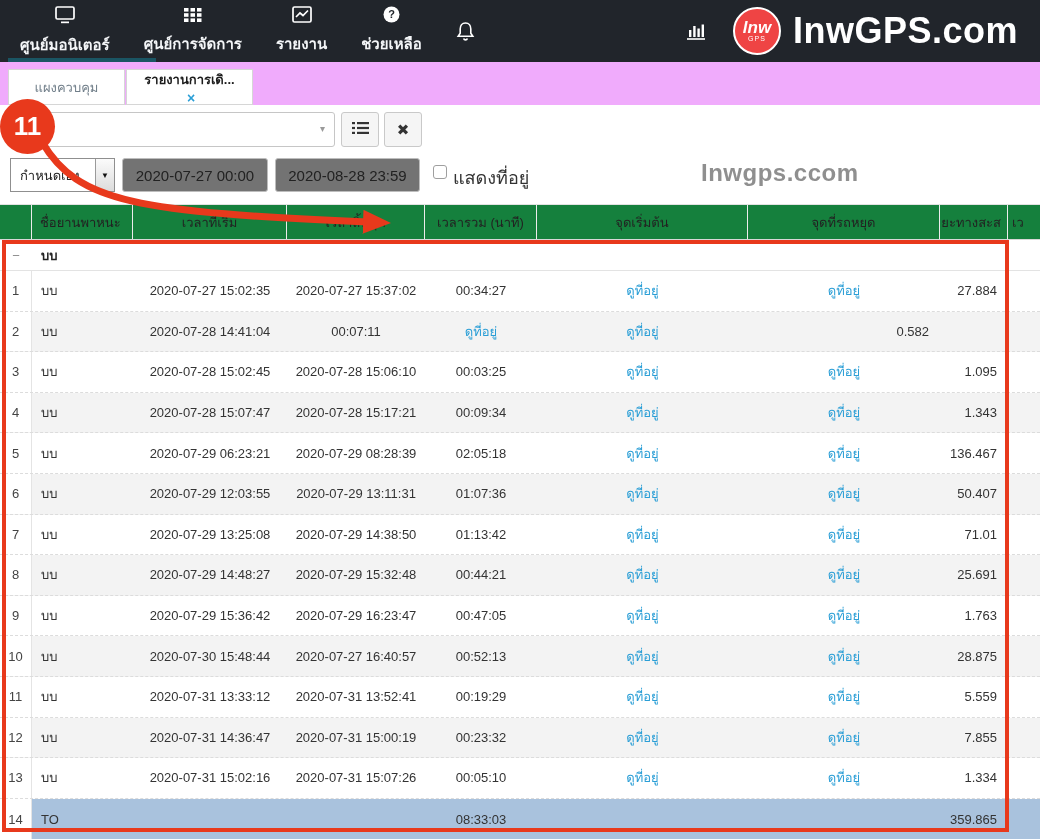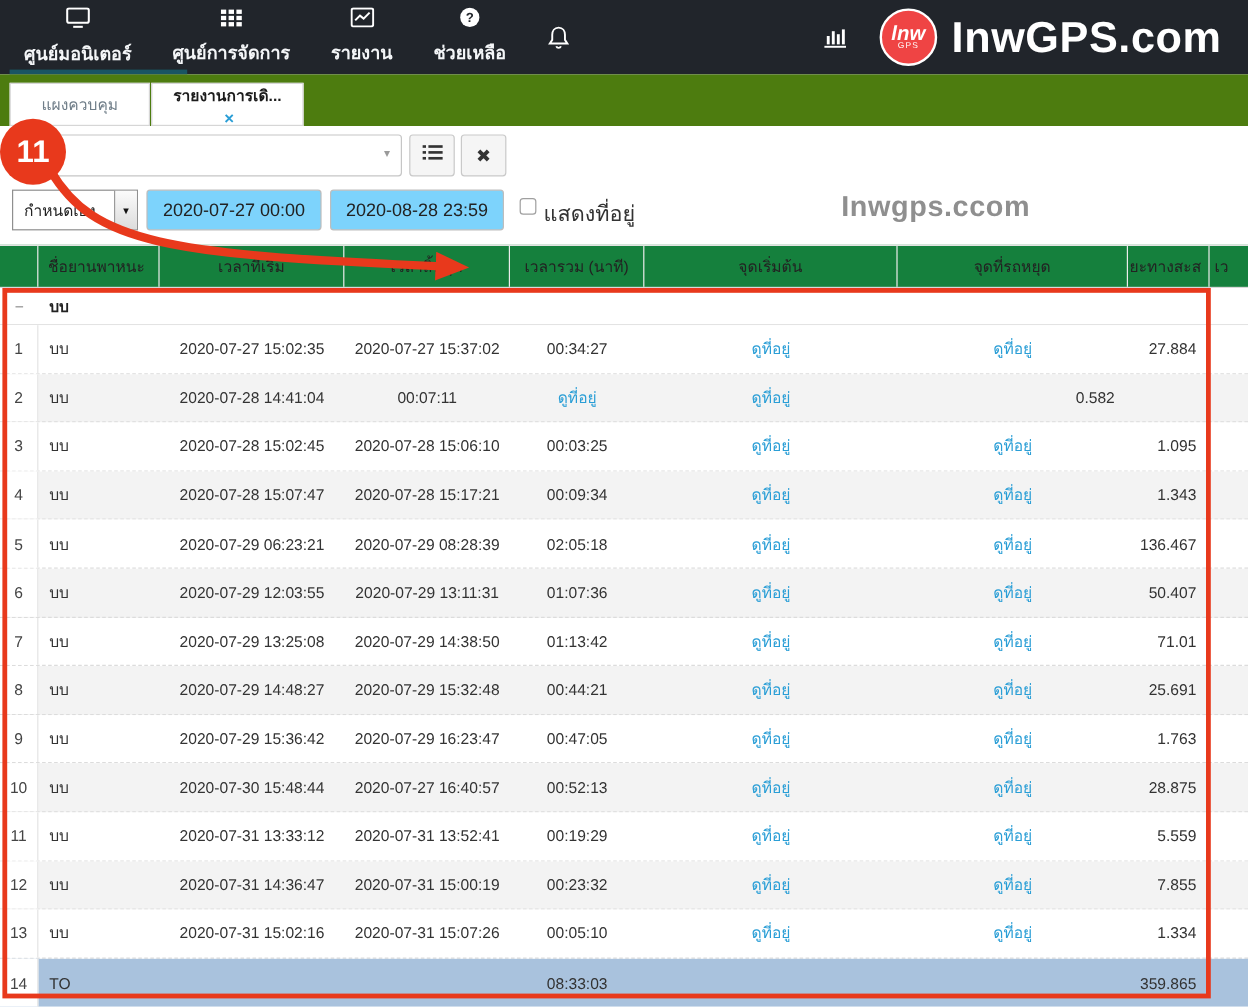--- a/index.html
+++ b/index.html
@@ -17,21 +17,21 @@
   .nav-underline { position:absolute; left:8px; bottom:0; width:148px; height:4px; background:#1a5563; }
   .logo-circle { width:48px; height:48px; border-radius:50%; background:#ef4444;
     border:2.5px solid #fff; display:flex; flex-direction:column; align-items:center;
     justify-content:center; margin-right:12px; flex:0 0 auto; }
   .logo-line1 { font-style:italic; font-weight:700; font-size:17px; line-height:15px; color:#fff; }
   .logo-line2 { font-size:7px; letter-spacing:1px; color:#fff; }
   .brand { font-size:36px; font-weight:800; color:#fff; letter-spacing:0.5px; white-space:nowrap; }
   .nav-right { margin-left:auto; display:flex; align-items:center; }
 
   
-  .tabbar { position:absolute; top:62px; left:0; width:1040px; height:43px; background:#4d7c0f; }
+  .tabbar { position:absolute; top:62px; left:0; width:1040px; height:43px; background:#f0abfc; }
   .tab { position:absolute; top:7px; height:36px; background:#fff; border:1px solid #d6d6d6;
     display:flex; align-items:center; justify-content:center; font-size:13px; cursor:pointer; }
   .tab-dashboard { left:8px; width:117px; color:#6f7d88; }
   .tab-report { left:126px; width:127px; color:#1c1c1c; font-weight:700;flex-direction:column; }
   .tab-close { color:#2a9ed6; font-weight:700; font-size:14px; margin-left:3px; cursor:pointer; }
 
   
   .vehicle-select { position:absolute; left:10px; top:112px; width:325px; height:35px;
     background:#fff; border:1px solid #c6c6c6; border-radius:3px; cursor:pointer; }
   .vehicle-select .caret { position:absolute; right:9px; top:10px; font-size:10px; color:#9a9a9a; }
@@ -41,21 +41,21 @@
   .btn-list { left:341px; }
   .btn-clear { left:384px; font-size:15px; font-weight:700; }
 
   
   .range-select { position:absolute; left:10px; top:158px; width:105px; height:34px;
     background:#fff; border:1px solid #8f8f8f; display:flex; align-items:center; cursor:pointer; }
   .range-select .val { flex:1; font-size:13px; color:#222; padding-left:9px; white-space:nowrap; overflow:hidden; }
   .range-select .dd-btn { width:19px; height:100%; border-left:1px solid #9a9a9a;
     background:linear-gradient(#fbfbfb,#dcdcdc); display:flex; align-items:center;
     justify-content:center; font-size:8px; color:#111; }
-  .date-input { position:absolute; top:158px; height:34px; background:#7dd3fc; border:1px solid #bdbdbd;
+  .date-input { position:absolute; top:158px; height:34px; background:#737373; border:1px solid #bdbdbd;
     border-radius:3px; display:flex; align-items:center; justify-content:center;
     font-size:15px; color:#222; cursor:text; }
   .date-from { left:122px; width:146px; }
   .date-to { left:275px; width:145px; }
   .addr-check { position:absolute; left:433px; top:165px; width:14px; height:14px;
     border:1px solid #9f9f9f; border-radius:3px; background:#fff; cursor:pointer; }
   .addr-check-label { position:absolute; left:453px; top:163px; font-size:18px; color:#333; }
   .watermark { position:absolute; left:653px; top:159px; font-size:24px; font-weight:700;
     color:#8f8f8f; letter-spacing:0.5px;margin-left:48px; }
 

